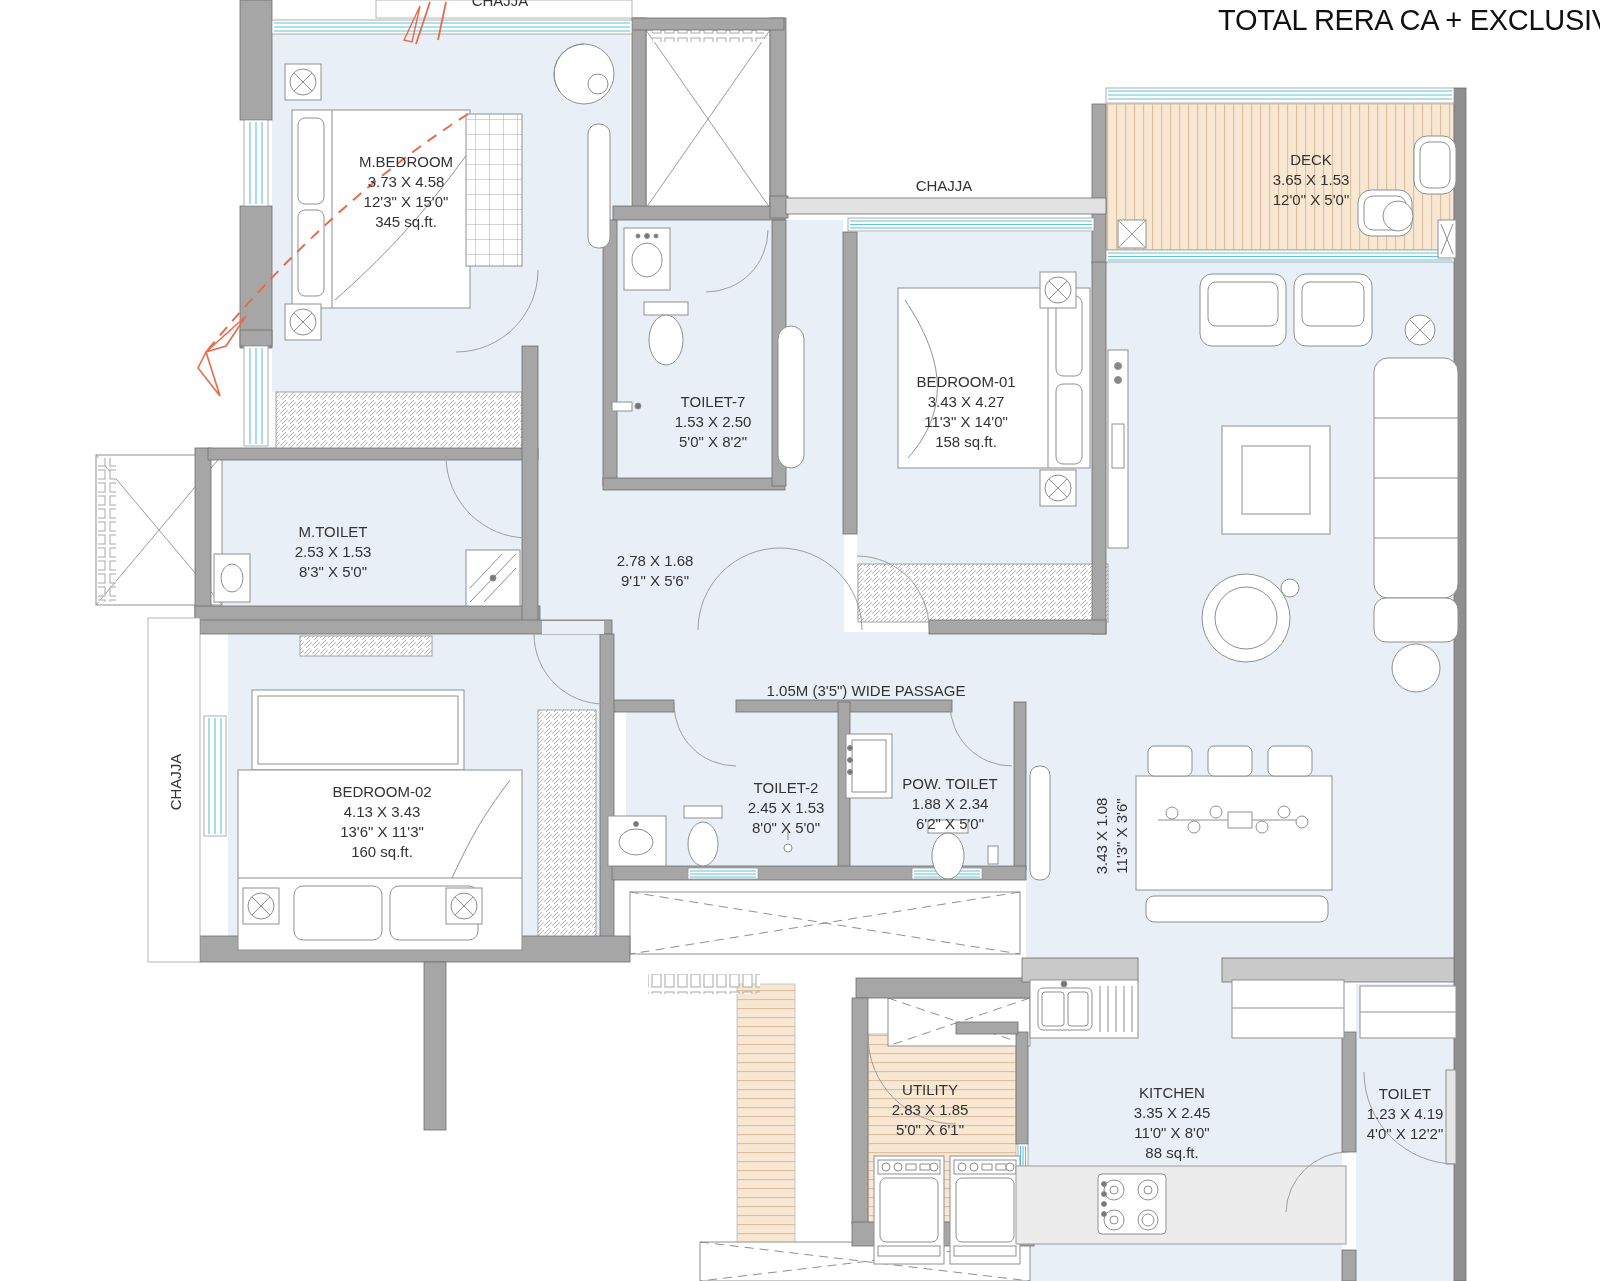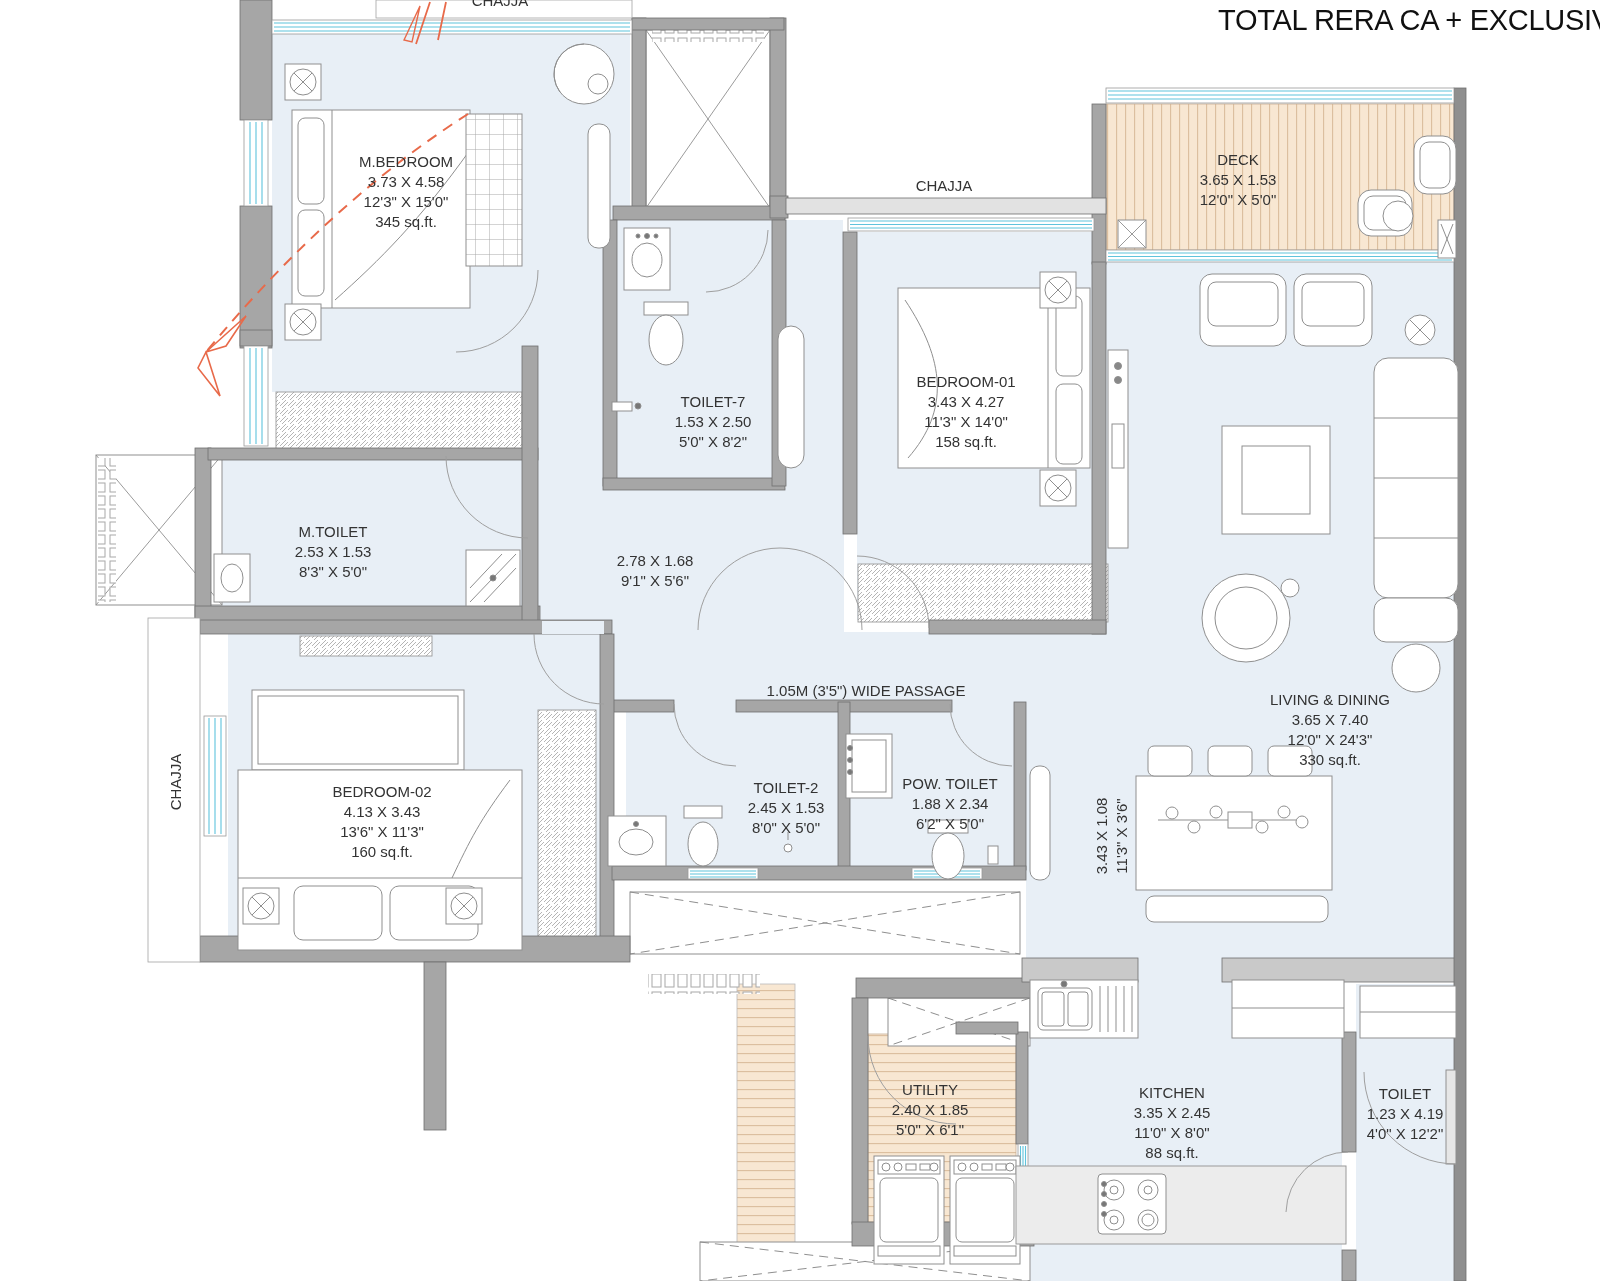--- a/index.html
+++ b/index.html
@@ -397,45 +397,39 @@
   <div>5'0" X 8'2"</div>
 </div>
 
 <div class="rl" style="left:966px;top:372px">
   <div>BEDROOM-01</div>
   <div>3.43 X 4.27</div>
   <div>11'3" X 14'0"</div>
   <div>158 sq.ft.</div>
 </div>
 
-<div class="rl" style="left:1238px;top:150px">
+<div class="rl" style="left:1311px;top:150px">
   <div>DECK</div>
   <div>3.65 X 1.53</div>
   <div>12'0" X 5'0"</div>
 </div>
 
 <div class="rl" style="left:333px;top:522px">
   <div>M.TOILET</div>
   <div>2.53 X 1.53</div>
   <div>8'3" X 5'0"</div>
 </div>
 
 <div class="rl" style="left:655px;top:551px">
   <div>2.78 X 1.68</div>
   <div>9'1" X 5'6"</div>
 </div>
 
 <div class="rl" style="left:866px;top:681px">1.05M (3'5") WIDE PASSAGE</div>
 
-<div class="rl" style="left:1330px;top:690px">
-  <div>LIVING &amp; DINING</div>
-  <div>3.65 X 7.40</div>
-  <div>12'0" X 24'3"</div>
-  <div>330 sq.ft.</div>
-</div>
 
 <div class="rl" style="left:382px;top:782px">
   <div>BEDROOM-02</div>
   <div>4.13 X 3.43</div>
   <div>13'6" X 11'3"</div>
   <div>160 sq.ft.</div>
 </div>
 
 <div class="rl" style="left:786px;top:778px">
   <div>TOILET-2</div>
@@ -449,21 +443,21 @@
   <div>6'2" X 5'0"</div>
 </div>
 
 <div class="rl vert" style="left:1112px;top:836px">
   <div>3.43 X 1.08</div>
   <div>11'3" X 3'6"</div>
 </div>
 
 <div class="rl" style="left:930px;top:1080px">
   <div>UTILITY</div>
-  <div>2.40 X 1.85</div>
+  <div>2.83 X 1.85</div>
   <div>5'0" X 6'1"</div>
 </div>
 
 <div class="rl" style="left:1172px;top:1083px">
   <div>KITCHEN</div>
   <div>3.35 X 2.45</div>
   <div>11'0" X 8'0"</div>
   <div>88 sq.ft.</div>
 </div>
 

